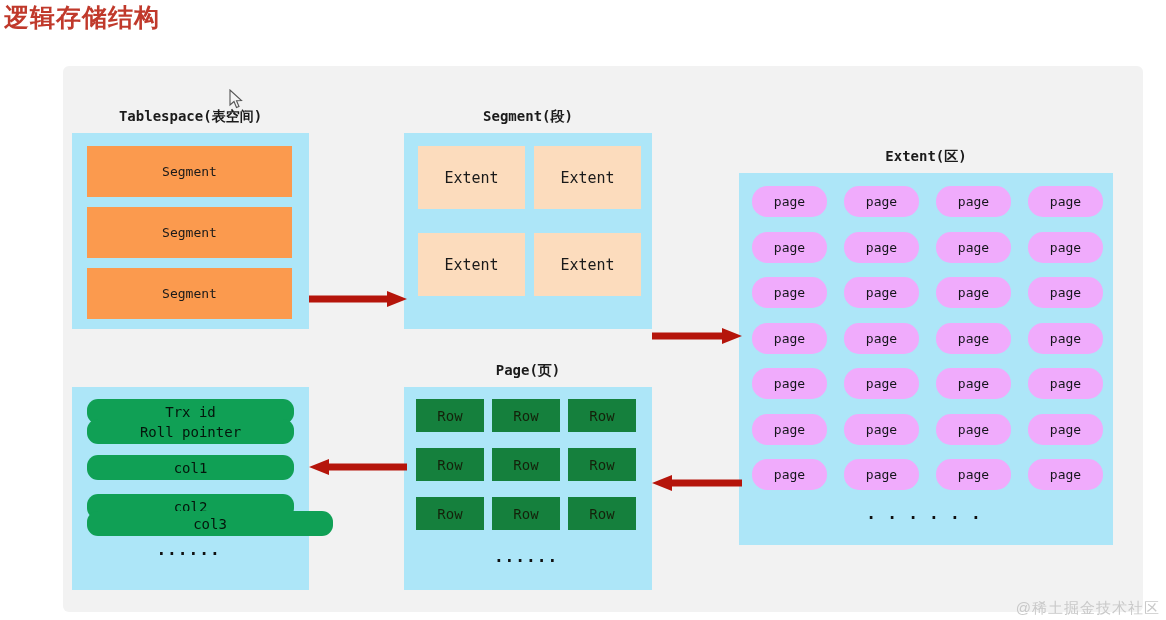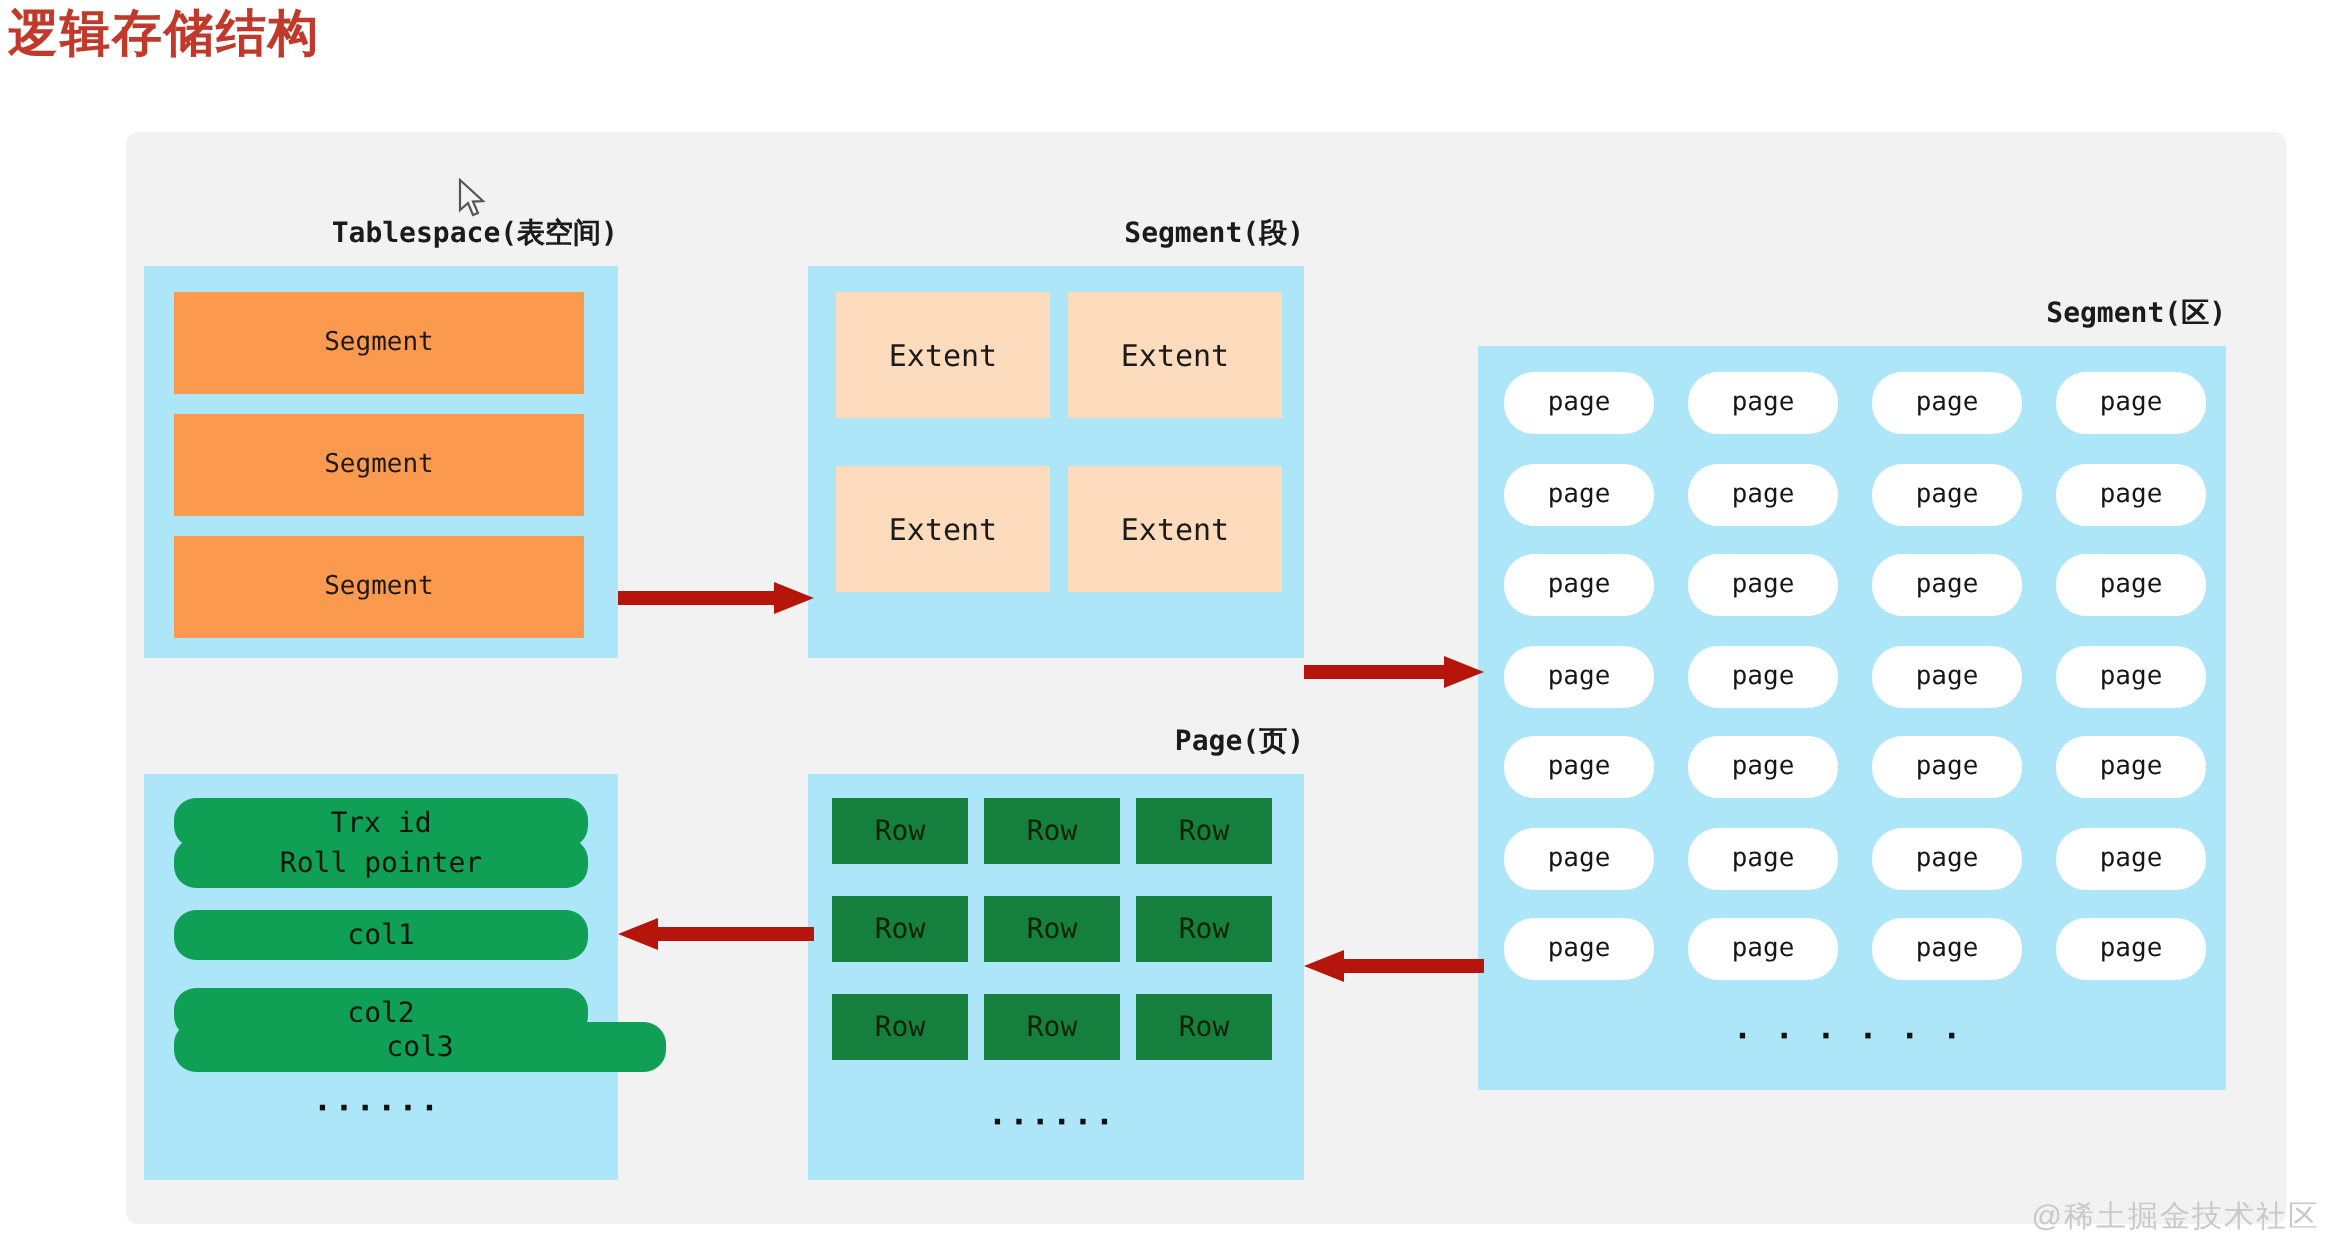--- a/index.html
+++ b/index.html
@@ -37,21 +37,21 @@
     height: 546px;
     background: #f2f2f2;
     border-radius: 6px;
   }
 
   
   .group { position: absolute; }
   .group-caption {
     position: absolute;
     width: 100%;
-    text-align: right;
+    text-align: center;
     top: -25px;
     font-family: "DejaVu Sans Mono", "Liberation Mono", monospace;
     font-size: 14px;
     font-weight: bold;
     color: #1b1b1b;
     white-space: nowrap;
     letter-spacing: 0px;
   }
   .panel {
     width: 100%;
@@ -79,21 +79,21 @@
     font-size: 13px;
   }
   
   .cell-extent {
     background: #fcdcbd;
     color: #1a1a1a;
     font-size: 15px;
   }
   
   .cell-page {
-    background: #ffffff;
+    background: #f0abfc;
     color: #15151b;
     font-size: 13px;
     border-radius: 15px;
   }
   
   .cell-row {
     background: #15803d;
     color: #14210a;
     font-size: 14px;
   }
@@ -161,21 +161,21 @@
     <div class="group-caption">Segment(段)</div>
     <div class="panel">
       <div class="cell cell-extent" style="left:14px; top:13px; width:107px; height:63px;">Extent</div>
       <div class="cell cell-extent" style="left:130px; top:13px; width:107px; height:63px;">Extent</div>
       <div class="cell cell-extent" style="left:14px; top:100px; width:107px; height:63px;">Extent</div>
       <div class="cell cell-extent" style="left:130px; top:100px; width:107px; height:63px;">Extent</div>
     </div>
   </div>
 
   <div class="group" style="left:676px; top:107px; width:374px; height:372px;">
-    <div class="group-caption">Segment(区)</div>
+    <div class="group-caption">Extent(区)</div>
     <div class="panel" id="extent-panel">
         <div class="cell cell-page" style="left: 13px; top: 13px; width: 75px; height: 31px;">page</div>
         <div class="cell cell-page" style="left: 105px; top: 13px; width: 75px; height: 31px;">page</div>
         <div class="cell cell-page" style="left: 197px; top: 13px; width: 75px; height: 31px;">page</div>
         <div class="cell cell-page" style="left: 289px; top: 13px; width: 75px; height: 31px;">page</div>
         <div class="cell cell-page" style="left: 13px; top: 58.5px; width: 75px; height: 31px;">page</div>
         <div class="cell cell-page" style="left: 105px; top: 58.5px; width: 75px; height: 31px;">page</div>
         <div class="cell cell-page" style="left: 197px; top: 58.5px; width: 75px; height: 31px;">page</div>
         <div class="cell cell-page" style="left: 289px; top: 58.5px; width: 75px; height: 31px;">page</div>
         <div class="cell cell-page" style="left: 13px; top: 104px; width: 75px; height: 31px;">page</div>

